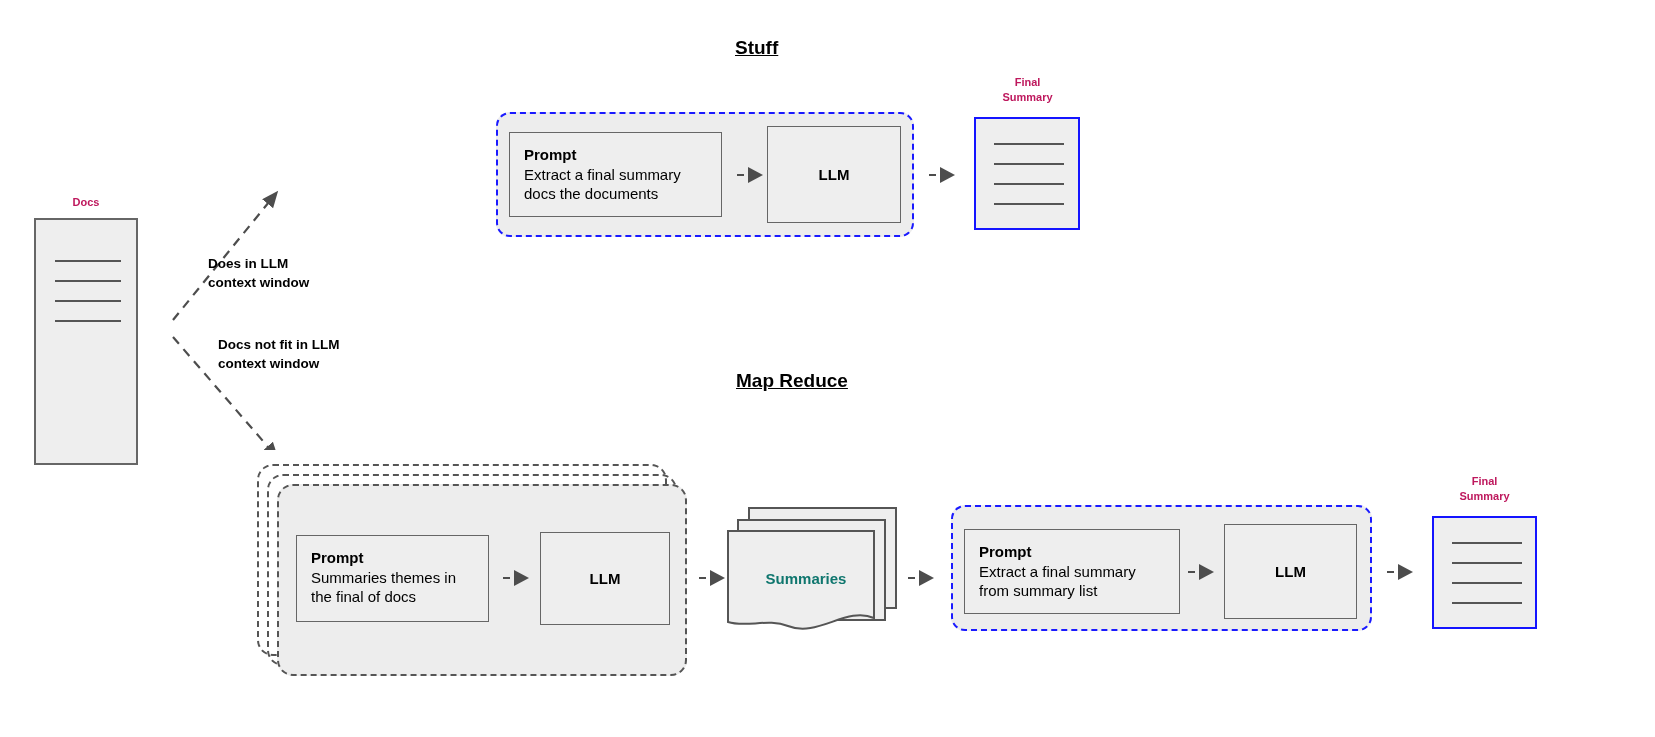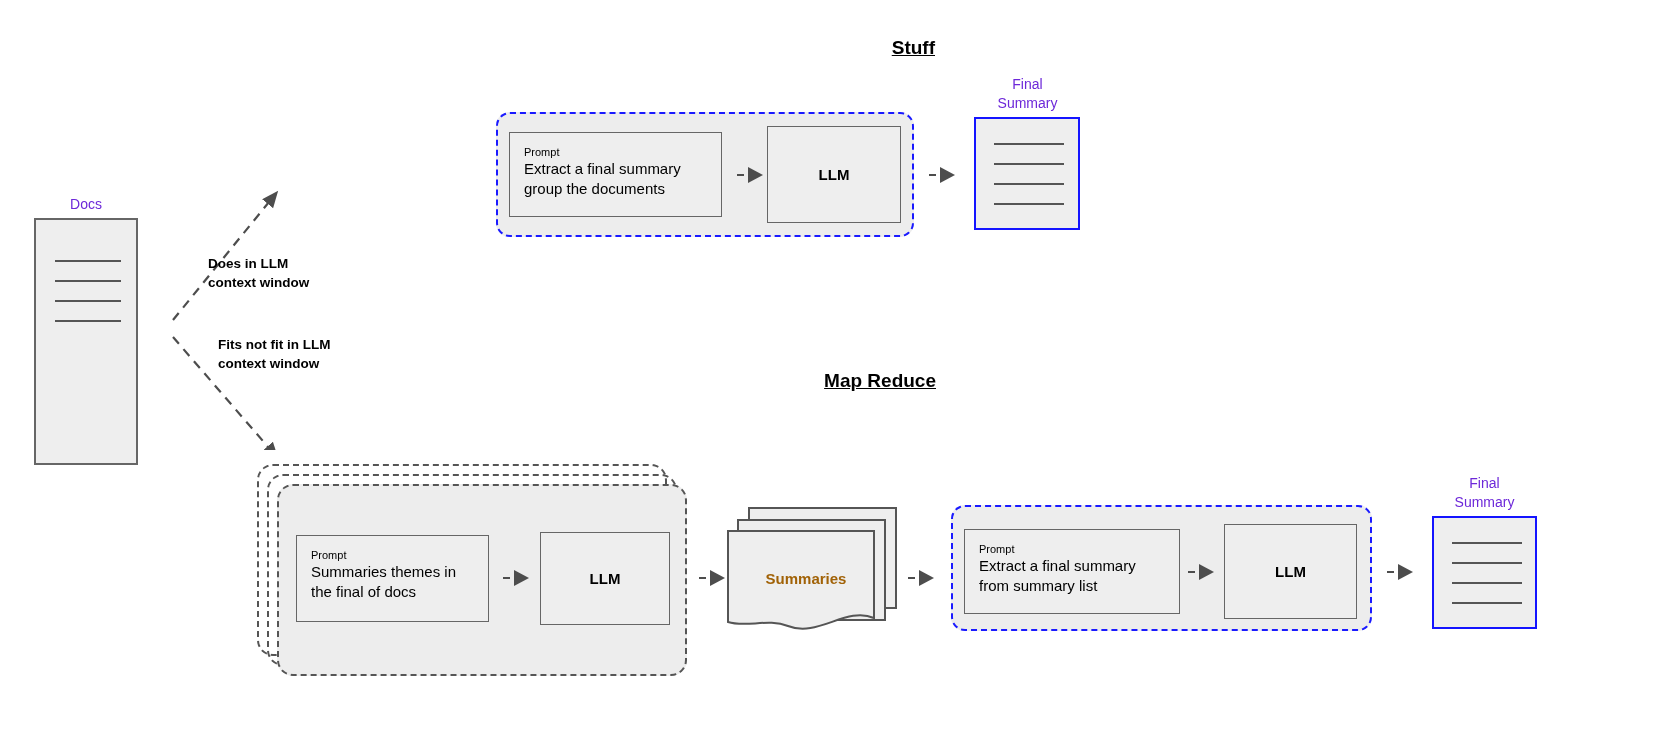--- a/index.html
+++ b/index.html
@@ -19,30 +19,30 @@
     background: #ffffff;
     overflow: hidden;
   }
   .abs { position: absolute; }
 
   
   .section-title {
     font-size: 19px;
     font-weight: bold;
     text-decoration: underline;
-    text-align: right;
+    text-align: left;
     white-space: nowrap;
     color: #000;
   }
   .caption {
-    font-size: 14px;
-    font-weight: normal;
+    font-size: 11px;
+    font-weight: bold;
     text-align: center;
     line-height: 1.34;
-    color: #6d28d9;
+    color: #be185d;
     white-space: nowrap;
   }
   .edge-label {
     font-size: 13.5px;
     font-weight: bold;
     line-height: 1.42;
     color: #000;
     white-space: nowrap;
   }
 
@@ -79,22 +79,22 @@
   .group-gray.ghost { background: transparent; }
 
   
   .card {
     background: #eeeeee;
     border: 1.5px solid #666666;
     box-sizing: border-box;
     padding: 12px 14px 10px 14px;
   }
   .card-title {
-    font-size: 11px;
-    font-weight: normal;
+    font-size: 15px;
+    font-weight: bold;
     color: #000;
     line-height: 1.3;
   }
   .card-body {
     font-size: 15px;
     color: #000;
     line-height: 1.33;
   }
   .llm-card {
     background: #eeeeee;
@@ -125,21 +125,21 @@
     border-top: 8px solid transparent;
     border-bottom: 8px solid transparent;
     border-left: 15px solid #4d4d4d;
   }
 
   
   .summaries-label {
     position: absolute;
     font-size: 15px;
     font-weight: bold;
-    color: #a16207;
+    color: #0f766e;
     white-space: nowrap;
   }
 </style>
 </head>
 <body>
 
 <div id="canvas">
 
   <div class="abs caption" style="left:34px; top:195px; width:104px;">Docs</div>
 
@@ -161,32 +161,32 @@
 
     <path d="M8,152 L104,263" stroke="#4d4d4d" stroke-width="2.2" stroke-dasharray="9,7" fill="none" marker-end="url(#ah)"></path>
   </svg>
 
   <div class="abs edge-label" style="left:208px; top:254px;">
     <div>Does in LLM</div>
     <div>context window</div>
   </div>
 
   <div class="abs edge-label" style="left:218px; top:335px;">
-    <div>Fits not fit in LLM</div>
+    <div>Docs not fit in LLM</div>
     <div>context window</div>
   </div>
 
   <div class="abs section-title" style="left:735px; top:37px; width:200px;">Stuff</div>
 
   <div class="abs group-blue" style="left:496px; top:112px; width:418px; height:125px;"></div>
 
   <div class="abs card" style="left:509px; top:132px; width:213px; height:85px;">
     <div class="card-title">Prompt</div>
     <div class="card-body">Extract a final summary</div>
-    <div class="card-body">group the documents</div>
+    <div class="card-body">docs the documents</div>
   </div>
 
   <div class="abs arrow" style="left:737px; top:167px;">
     <div class="stem"></div>
     <div class="head"></div>
   </div>
 
   <div class="abs llm-card" style="left:767px; top:126px; width:134px; height:97px;">
     <span>LLM</span>
   </div>

